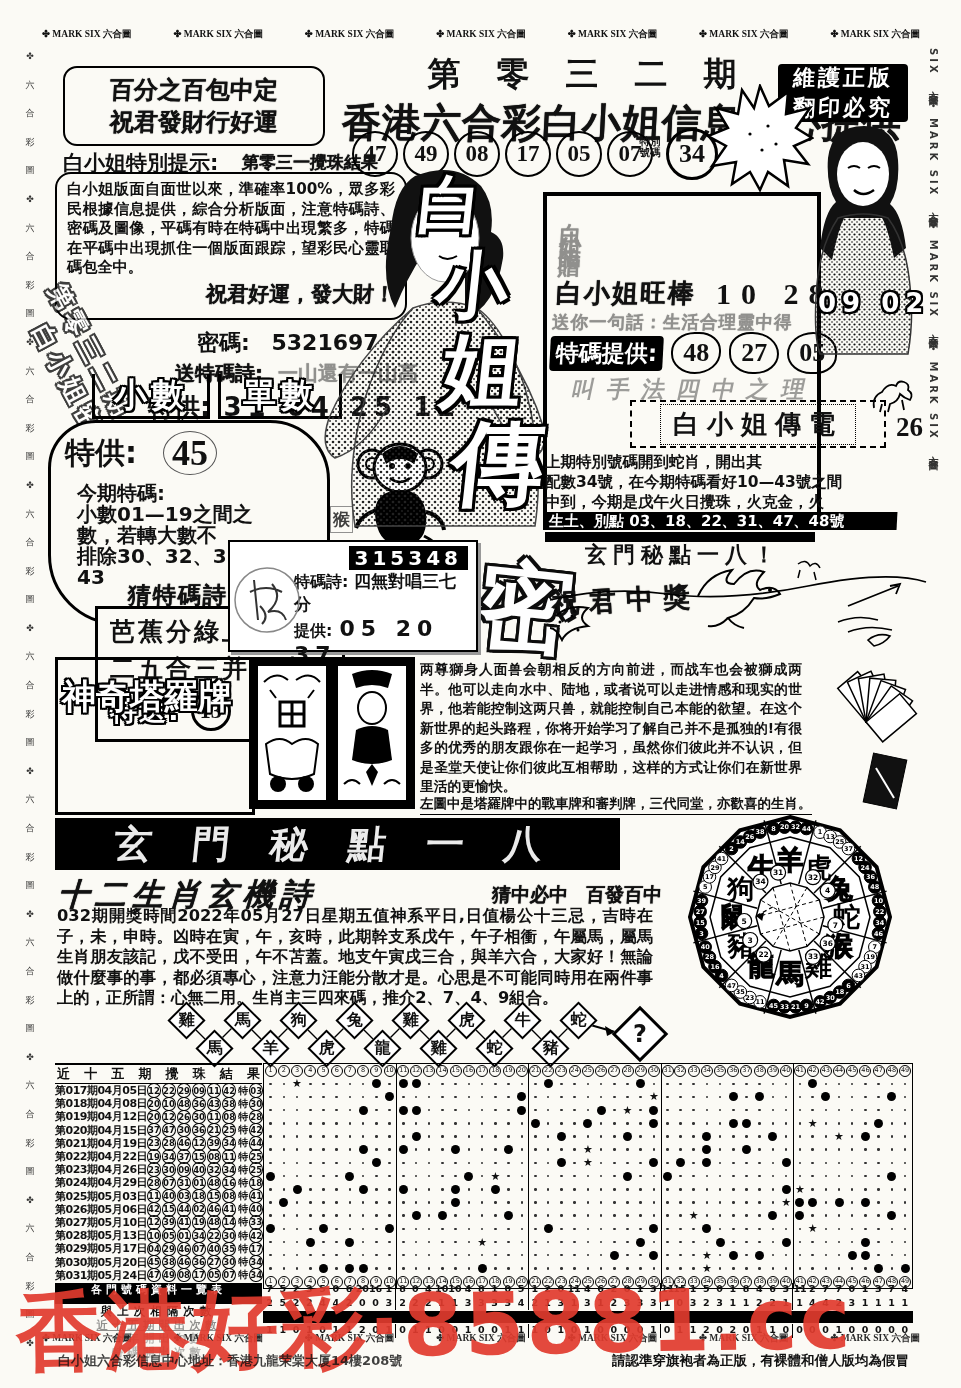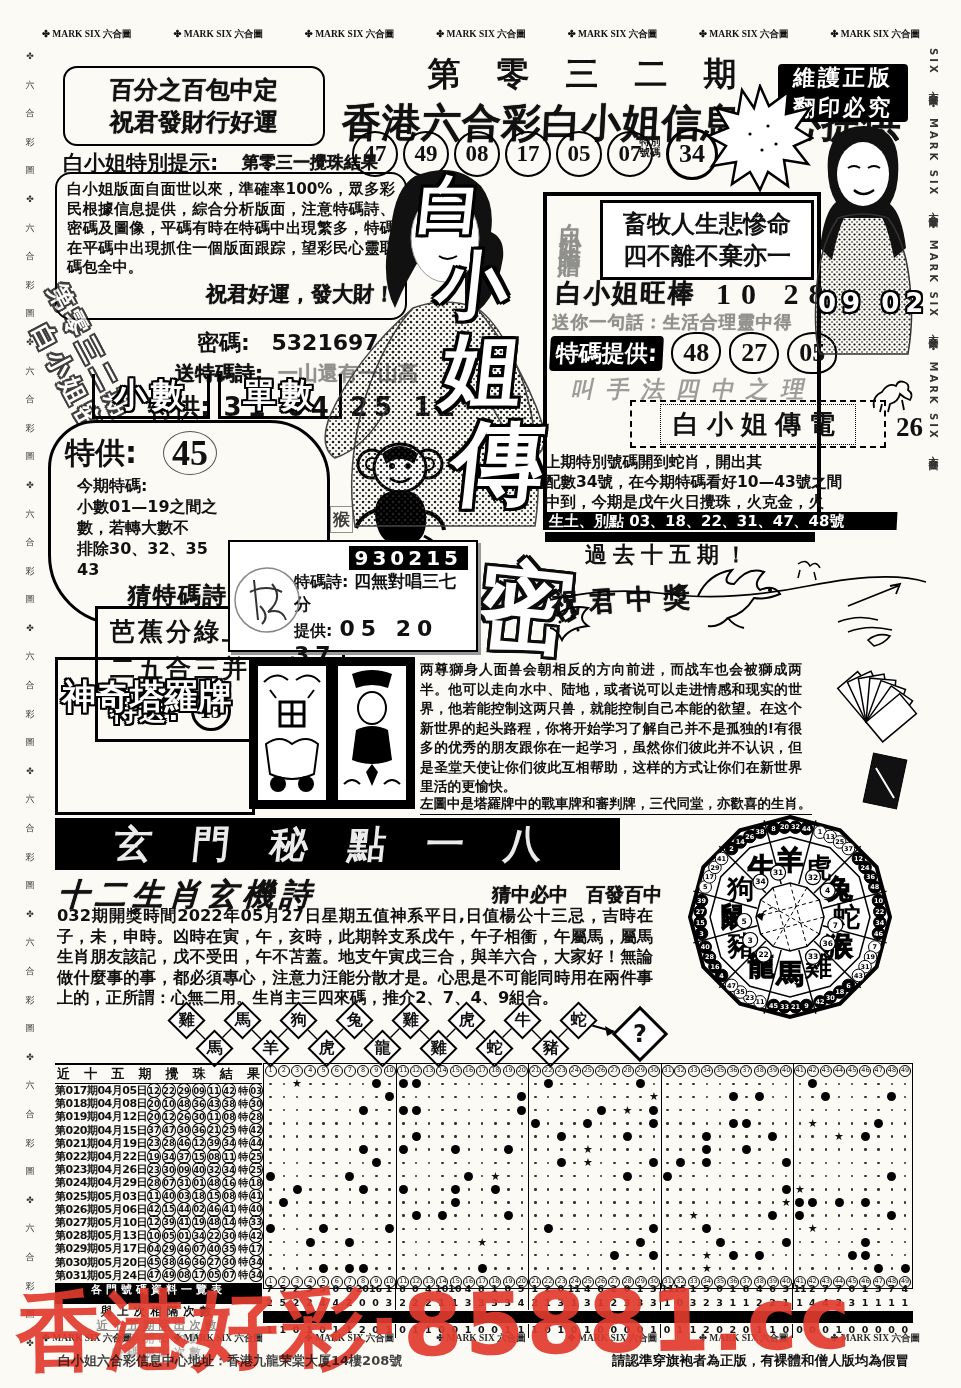--- a/index.html
+++ b/index.html
@@ -176,21 +176,21 @@
   </div>
   <div class="abs" style="left:218px;top:374px;width:118px;height:42px;border:3px solid #000;border-top:none;display:flex;align-items:center;justify-content:center;">
     <span class="outline b sans" style="font-size:33px;letter-spacing:4px;">單數</span>
   </div>
 
   <div class="abs" style="left:48px;top:420px;width:282px;height:205px;border:3px solid #000;border-radius:48px 60px 55px 70px;padding:8px 14px;box-sizing:border-box;background:#fbfaf5;">
     <div style="display:flex;align-items:center;gap:26px;">
       <span class="b sans" style="font-size:30px;">特供:</span>
       <span class="b serif" style="font-size:36px;border:1.5px solid #555;border-radius:50%;padding:0 8px;">45</span>
     </div>
-    <div id="bubble-lines" style="font-size:16px;font-weight:bold;line-height:21px;margin-left:12px;font-family:'DejaVu Sans',sans-serif;">
+    <div id="bubble-lines" style="font-size:20px;font-weight:bold;line-height:21px;margin-left:12px;font-family:'DejaVu Sans',sans-serif;margin-top:8px;">
         <div>今期特碼:</div>
         <div>小數01—19之間之</div>
         <div>數，若轉大數不</div>
         <div>排除30、32、35</div>
         <div>43</div>
       </div>
   </div>
   <div class="abs" style="left:95px;top:622px;width:26px;height:26px;border:3px solid #000;border-radius:50%;background:#fbfaf5;"></div>
   <div class="abs" style="left:112px;top:648px;width:16px;height:16px;border:3px solid #000;border-radius:50%;background:#fbfaf5;"></div>
 
@@ -235,43 +235,39 @@
     <path d="M144 98 Q152 104 162 98" stroke="#000" stroke-width="2" fill="none"></path>
     <path d="M118 150 Q90 180 70 240 Q50 310 60 368 L240 368 Q250 300 230 230 Q210 170 182 150 Q150 138 118 150 Z" fill="url(#dots)" stroke="#444" stroke-width="1.5"></path>
     <path d="M118 150 Q60 200 34 260 Q24 290 40 300 Q70 290 92 250" fill="url(#dots)" stroke="#444" stroke-width="1.5"></path>
     <path d="M182 150 Q230 210 248 268 Q254 292 238 300 Q214 284 196 246" fill="url(#dots)" stroke="#444" stroke-width="1.5"></path>
   </svg>
   <div id="vertical-title"></div>
   <div class="abs outline3 b sans" style="left:478px;top:545px;font-size:96px;transform:rotate(6deg);opacity:.95;">密</div>
 
   <div class="abs" style="left:228px;top:540px;width:250px;height:112px;border:2.5px solid #000;background:#fff;padding:4px 8px;box-sizing:border-box;box-shadow:3px 3px 0 #999;">
     <div style="text-align:right;">
-      <span class="blackbar sans b" style="font-size:20px;letter-spacing:4px;padding:0 6px;">930215</span>
+      <span class="blackbar sans b" style="font-size:20px;letter-spacing:4px;padding:0 6px;">315348</span>
     </div>
     <div class="b sans" style="font-size:16px;margin-left:56px;">
       <span>特碼詩:</span>
       <span class="serif" style="font-size:17px;">四無對唱三七分</span>
     </div>
     <div class="b sans" style="font-size:20px;margin-left:56px;">
       <span style="font-size:16px;">提供:</span>
       <span style="letter-spacing:6px;font-size:22px;">05 20 37</span>
     </div>
     <div class="b sans ctr" style="font-size:19px;letter-spacing:8px;">猜中必中</div>
   </div>
   <svg class="abs" style="left:232px;top:558px;" width="70" height="84" viewBox="0 0 70 84">
     <circle cx="35" cy="42" r="32" fill="none" stroke="#888" stroke-width="1.5"></circle>
     <path d="M22 22 L26 62 M18 34 Q34 26 50 34 M40 26 Q52 40 36 54 Q50 50 54 62 M28 48 Q38 58 30 66" fill="none" stroke="#333" stroke-width="2"></path>
   </svg>
 
   <div class="abs" style="left:543px;top:192px;width:270px;height:330px;border:4px solid #000;"></div>
   <div class="abs vtext b sans faint rough" style="left:552px;top:205px;font-size:22px;letter-spacing:8px;height:200px;">白小姐賄贈</div>
-  <div class="abs" style="left:600px;top:200px;width:208px;height:74px;border:3px solid #000;display:flex;flex-direction:column;justify-content:center;background:#fff;">
-    <div class="ctr b sans" style="font-size:24px;">畜牧人生悲慘命</div>
-    <div class="ctr b sans" style="font-size:24px;">四不離不棄亦一</div>
-  </div>
   <div class="abs" style="left:556px;top:276px;display:flex;align-items:center;gap:20px;">
     <span class="b serif rough" style="font-size:26px;letter-spacing:2px;">白小姐旺棒</span>
     <span class="b serif" style="font-size:30px;letter-spacing:10px;">10  28</span>
   </div>
   <div class="abs b sans faint rough" style="left:552px;top:310px;font-size:17.5px;letter-spacing:1px;">送你一句話：生活合理靈中得</div>
   <div class="abs" style="left:550px;top:332px;display:flex;align-items:center;gap:8px;">
     <span class="blackbar b sans rough" style="font-size:23px;padding:2px 6px;border-radius:4px;">特碼提供:</span>
     <span class="cloud serif b" style="width:46px;height:38px;font-size:26px;border-radius:50% 45% 55% 50%;">48</span>
     <span class="cloud serif b" style="width:46px;height:38px;font-size:26px;border-radius:45% 55% 50% 50%;">27</span>
     <span class="cloud serif b" style="width:46px;height:38px;font-size:26px;border-radius:55% 50% 45% 50%;">05</span>
@@ -283,21 +279,21 @@
   </div>
   <div class="abs" style="left:545px;top:452px;width:352px;">
     <div id="message-lines" class="b sans" style="font-size:15.5px;line-height:20px;">
         <div>上期特別號碼開到蛇肖，開出其</div>
         <div>配數34號，在今期特碼看好10—43號之間</div>
         <div>中到，今期是戊午火日攪珠，火克金，火</div>
       </div>
     <div class="blackbar b sans rough" style="font-size:15px;line-height:18px;padding:0 4px;">生土、別點 03、18、22、31、47、48號</div>
     <div style="height:10px;background:#000;margin-top:2px;width:270px;"></div>
   </div>
-  <div class="abs b sans" style="left:585px;top:540px;font-size:22px;letter-spacing:6px;">過去十五期！</div>
+  <div class="abs b sans" style="left:585px;top:540px;font-size:22px;letter-spacing:6px;">玄門秘點一八！</div>
   <div class="abs b serif rough" style="left:552px;top:582px;font-size:27px;letter-spacing:10px;transform:rotate(-3deg);">祝君中獎</div>
   <div class="abs b serif" style="left:896px;top:412px;font-size:27px;">26</div>
   <svg class="abs" style="left:868px;top:378px;" width="48" height="38" viewBox="0 0 48 38">
     <path d="M6 30 Q4 18 14 14 Q20 4 28 8 Q30 2 36 4 Q42 6 40 12 Q46 16 42 22 Q36 20 32 16 Q30 24 22 26 L20 34 M14 26 L12 34 M34 22 L36 32" fill="none" stroke="#000" stroke-width="1.8"></path>
   </svg>
 
   <svg class="abs" style="left:548px;top:556px;" width="380" height="100" viewBox="0 0 380 100">
     <path d="M2 44 Q60 30 120 38 T260 30 T378 26" fill="none" stroke="#000" stroke-width="1.6"></path>
     <path d="M8 60 Q20 48 40 52 Q28 62 40 70 Q20 72 14 84 Q8 72 2 72" fill="none" stroke="#000" stroke-width="2"></path>
     <circle cx="12" cy="66" r="1.5" fill="#000"></circle>

